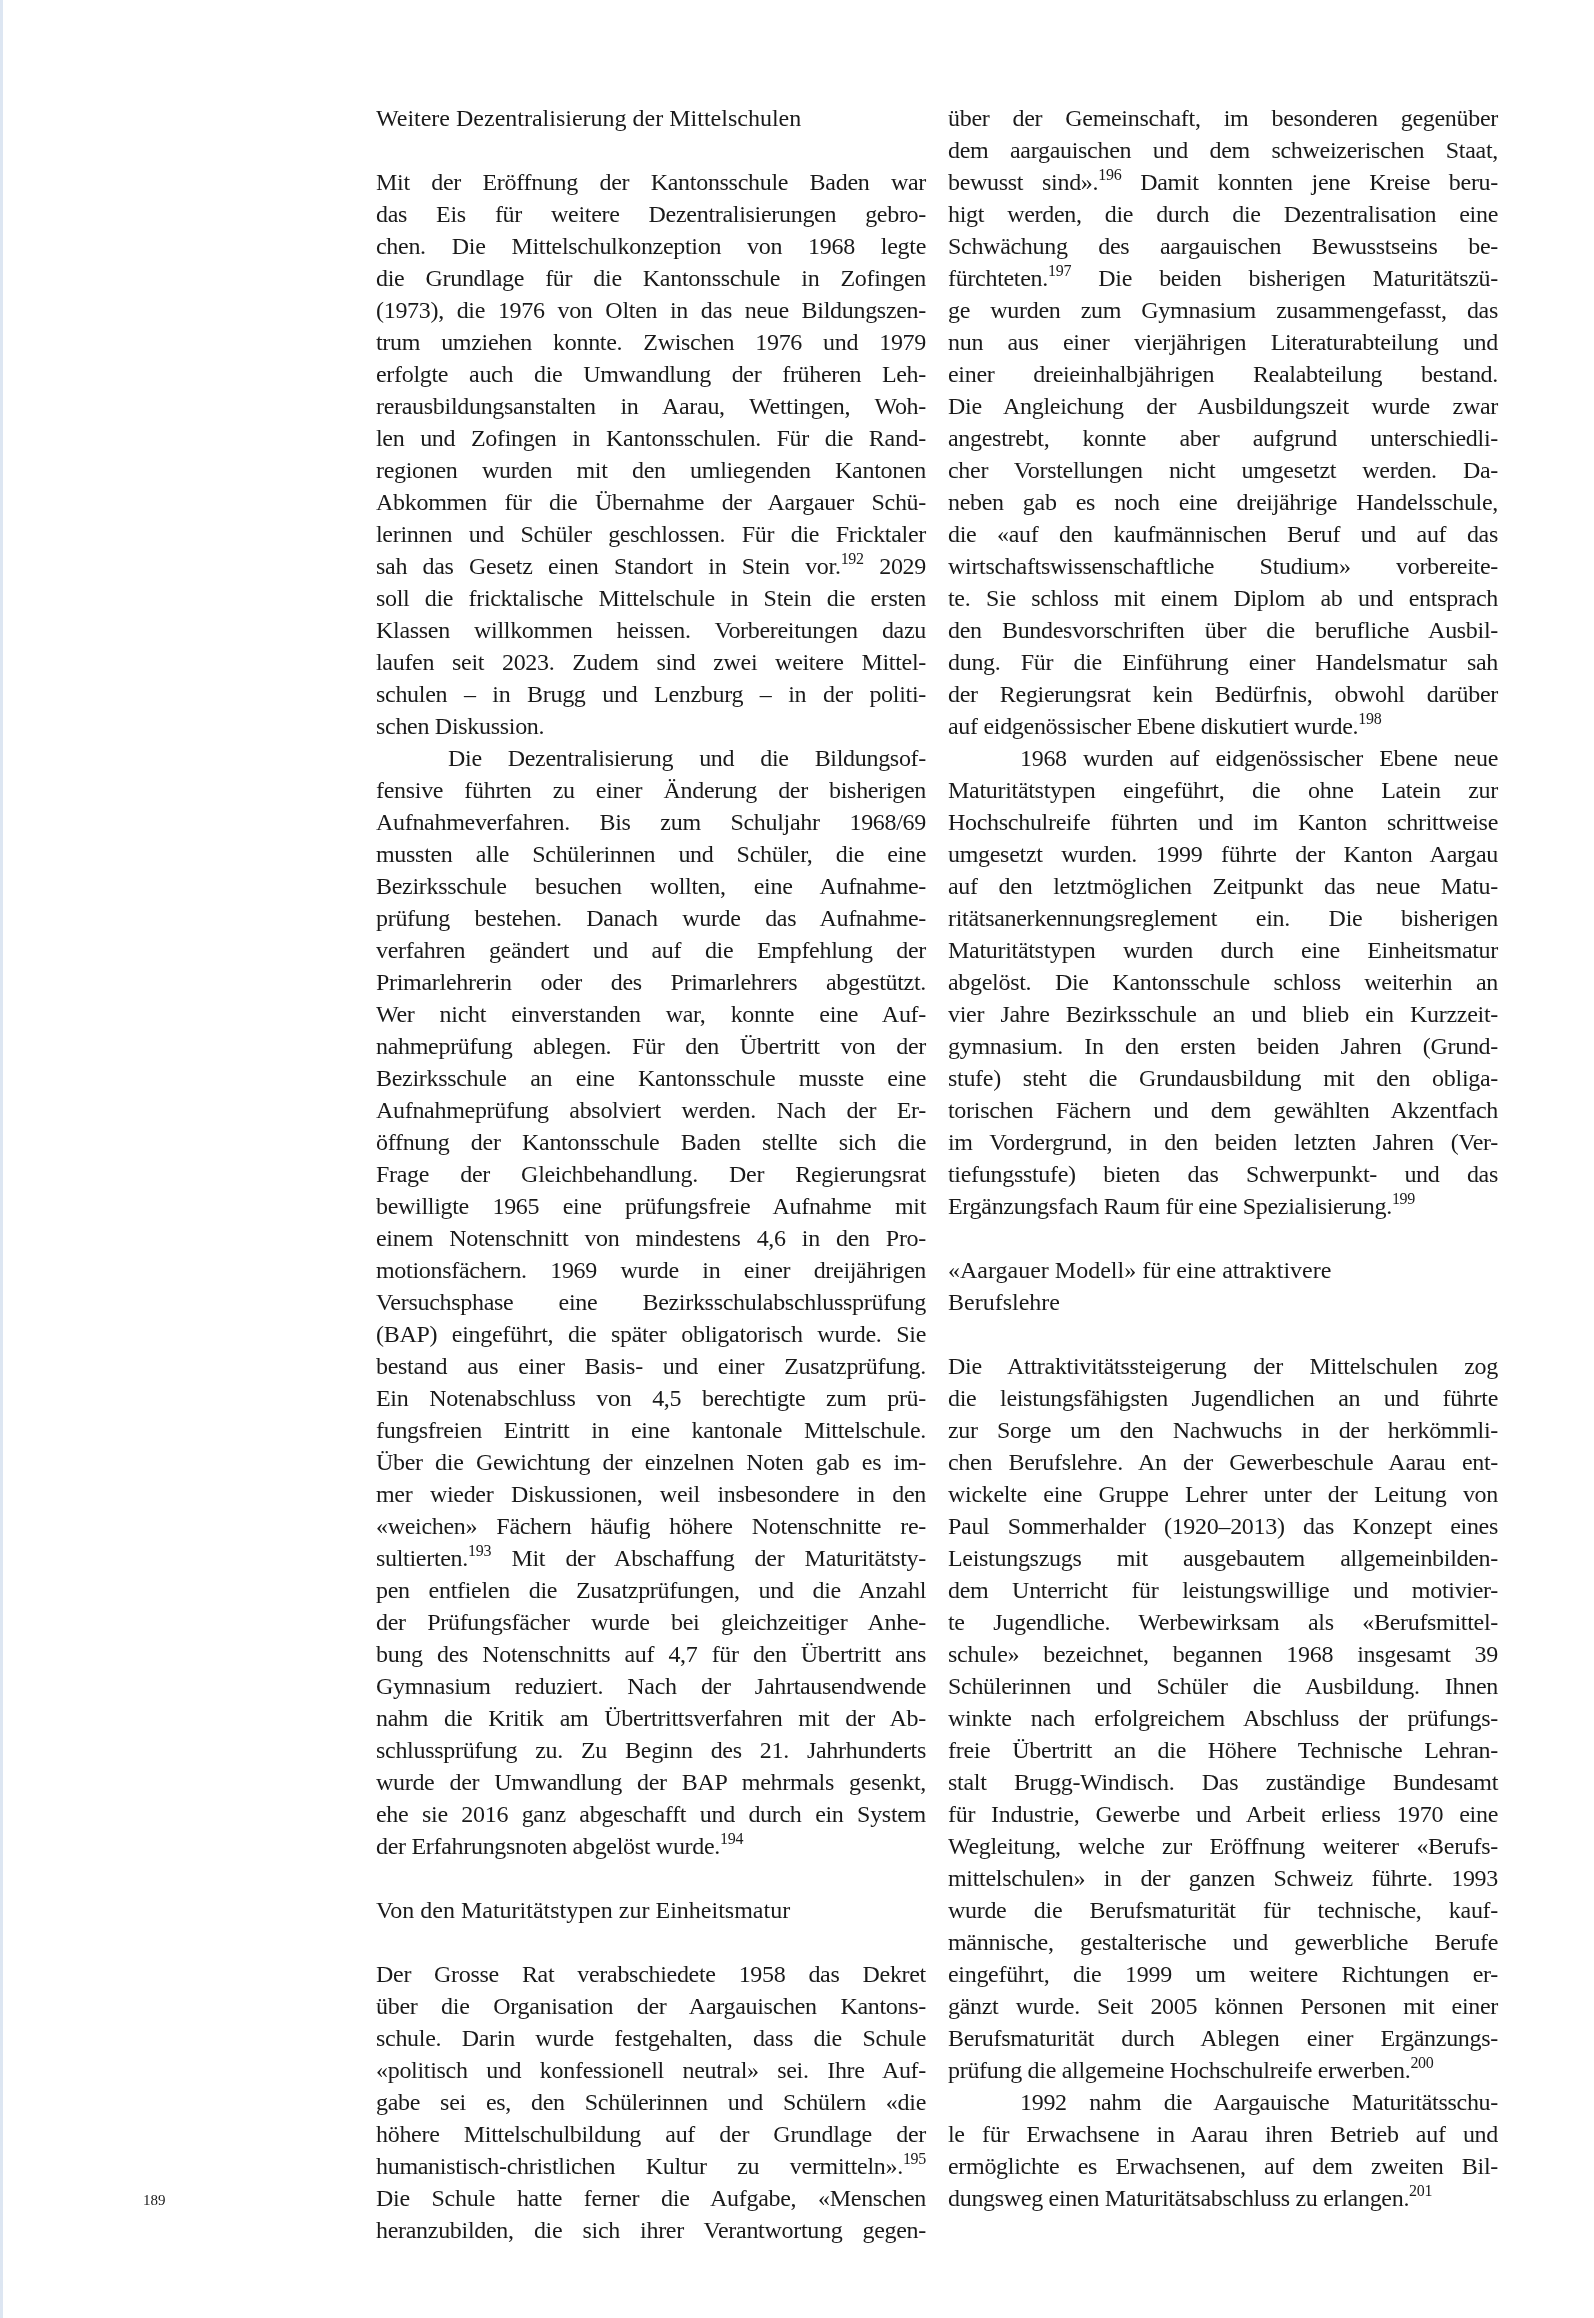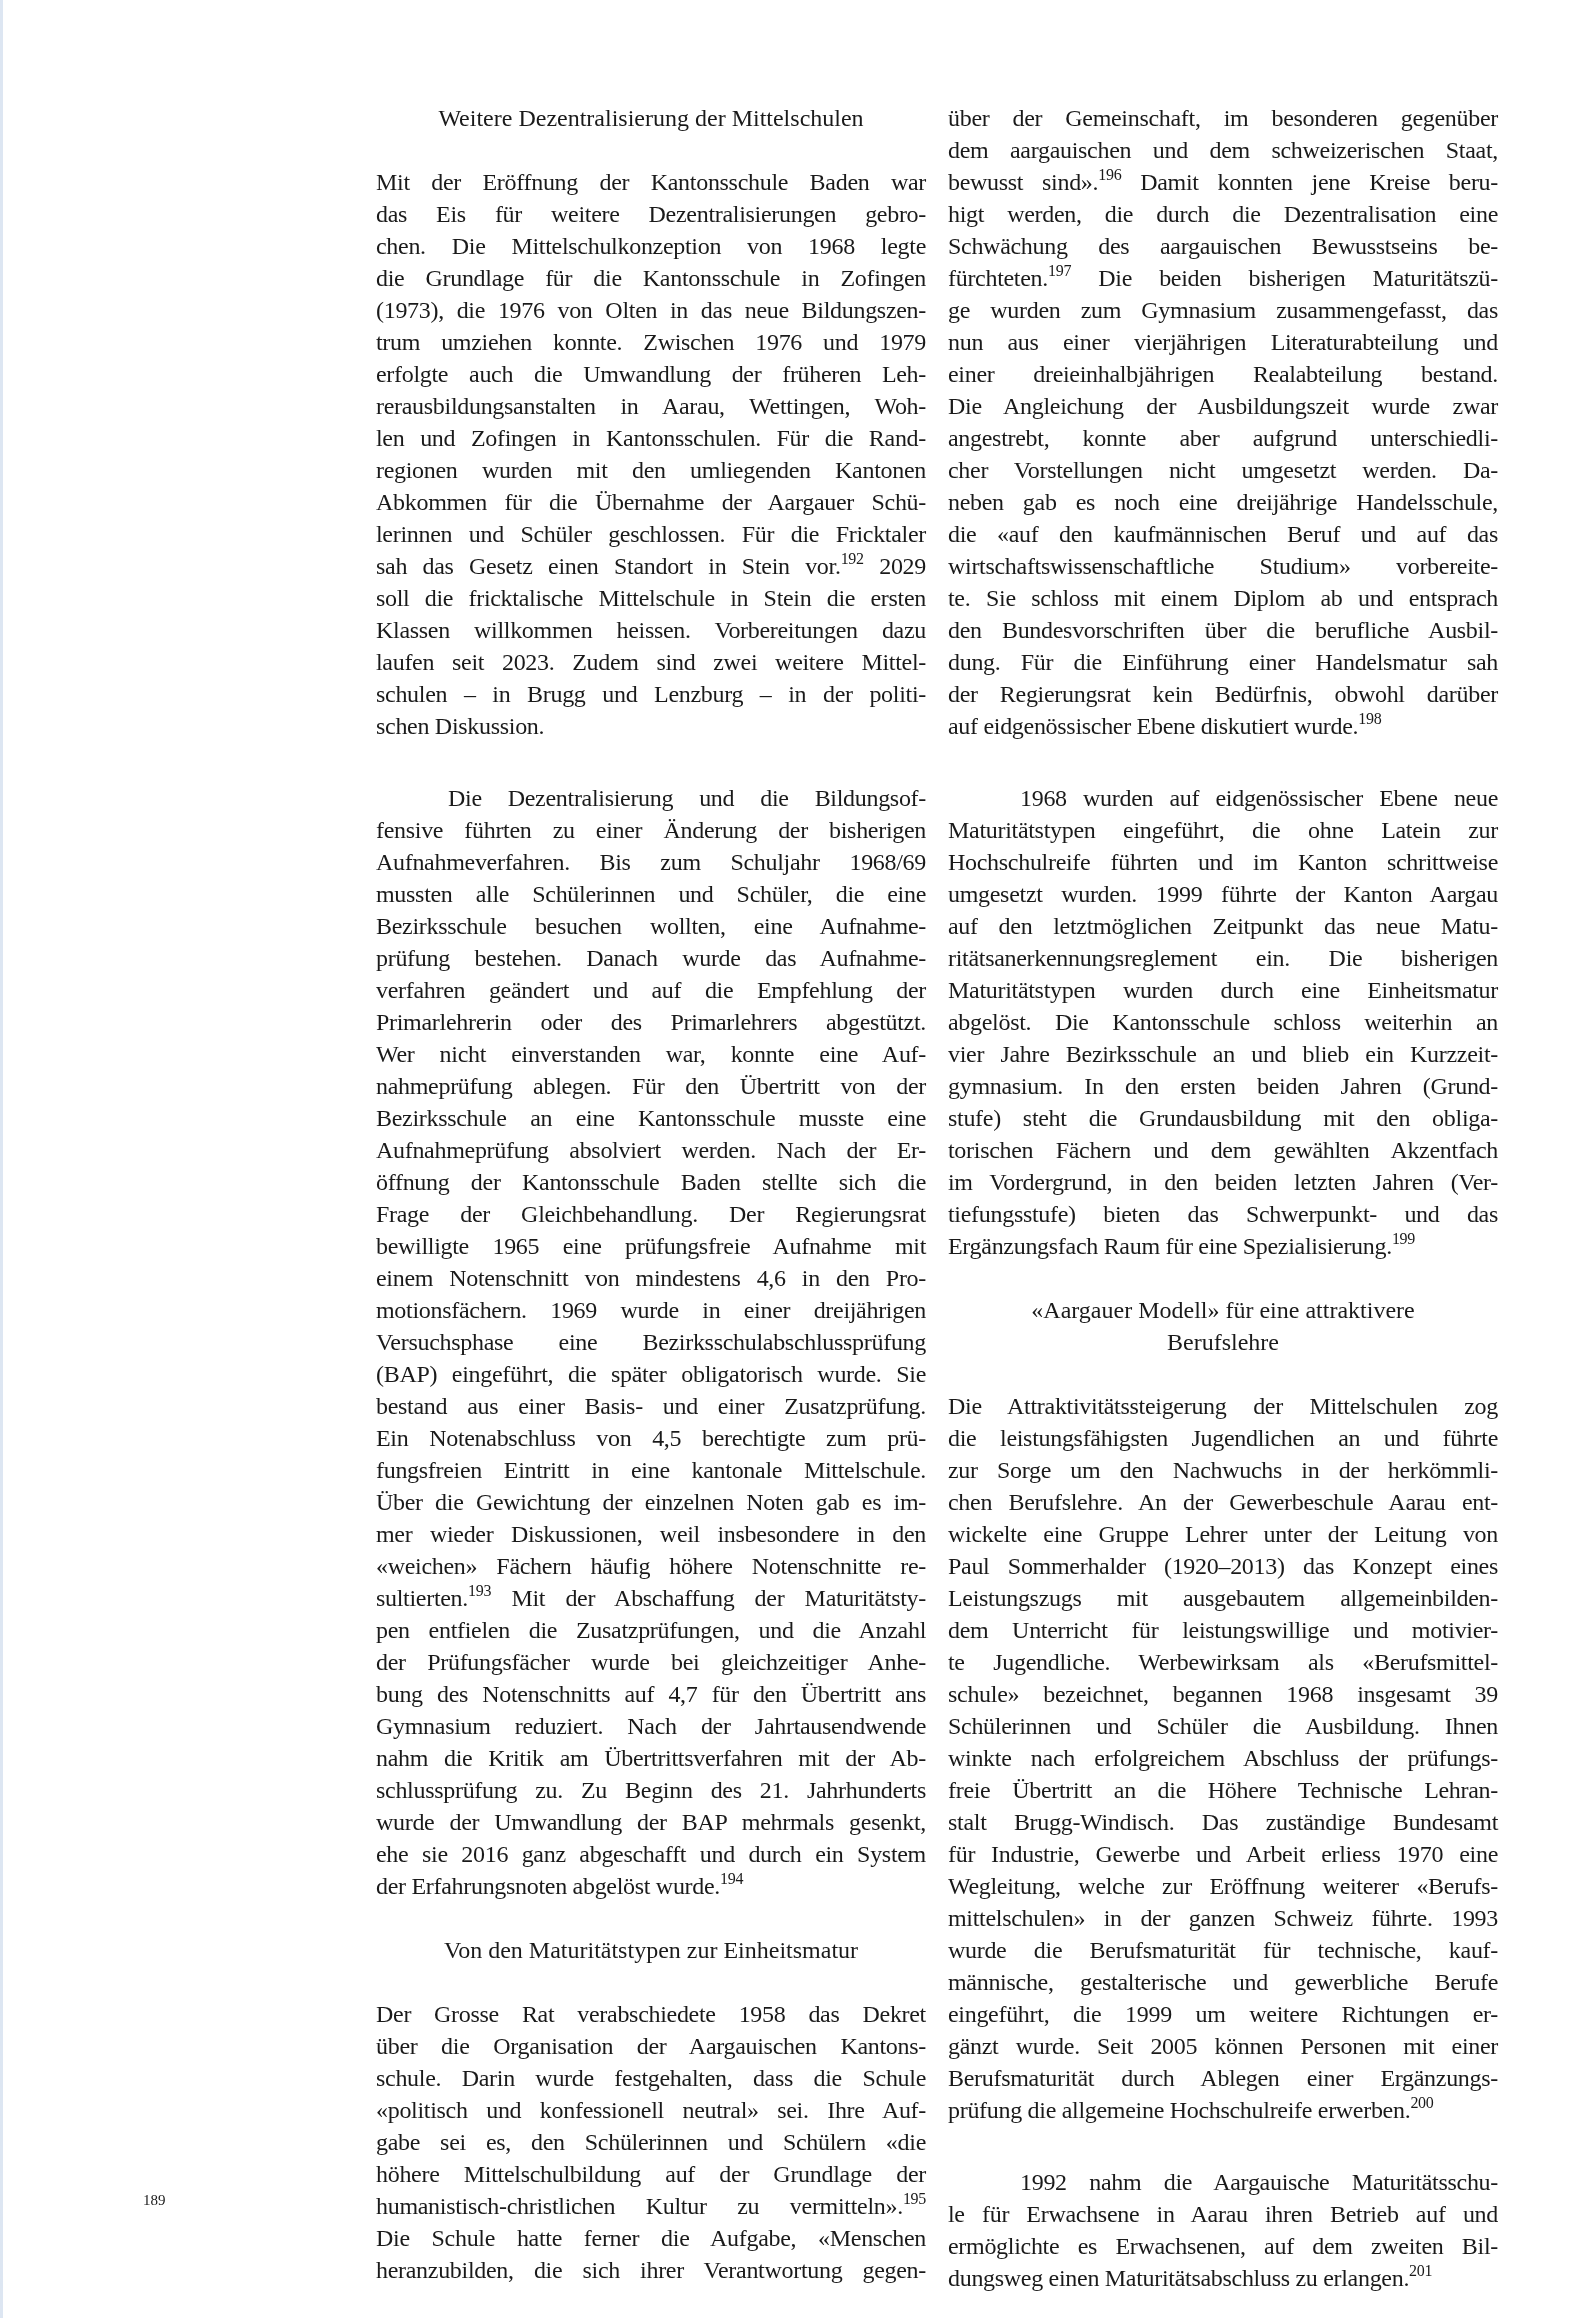--- a/index.html
+++ b/index.html
@@ -3,27 +3,27 @@
 <meta charset="utf-8">
 <style>
   html, body { margin: 0; padding: 0; background: #ffffff; }
   body { width: 1594px; height: 2319px; position: relative; overflow: hidden;
          font-family: "Liberation Serif", "DejaVu Serif", serif; color: #1a1a1a; }
   .edge { position: absolute; left: 0; top: 0; width: 3.2px; height: 2319px; background: #dde6f2; }
   .page-number { position: absolute; left: 143px; top: 2184px; font-size: 15px; line-height: 32px; }
   .col { position: absolute; top: 102px; width: 550px; }
   .col.left { left: 376px; }
   .col.right { left: 948px; }
-  .heading { text-align: center; font-size: 24px; line-height: 32px; margin: 0; font-weight: normal; }
+  .heading { text-align: left; font-size: 24px; line-height: 32px; margin: 0; font-weight: normal; }
   .gap-after-heading { height: 32px; }
   .gap-before-heading { height: 32px; }
   .line { font-size: 24px; line-height: 32px; height: 32px; white-space: nowrap;
           text-align: justify; text-align-last: justify; letter-spacing: -0.3px; }
   .line.last { text-align: left; text-align-last: left; }
-  .line.indent { padding-left: 72px; margin-top: 40px; }
+  .line.indent { padding-left: 72px; }
   sup { font-size: 16px; line-height: 0; vertical-align: 9.6px; }
 </style>
 </head>
 <body>
 
 <div class="edge"></div>
 
 <div class="col left" id="col-left">
     <h2 class="heading">
       <div>Weitere Dezentralisierung der Mittelschulen</div>

